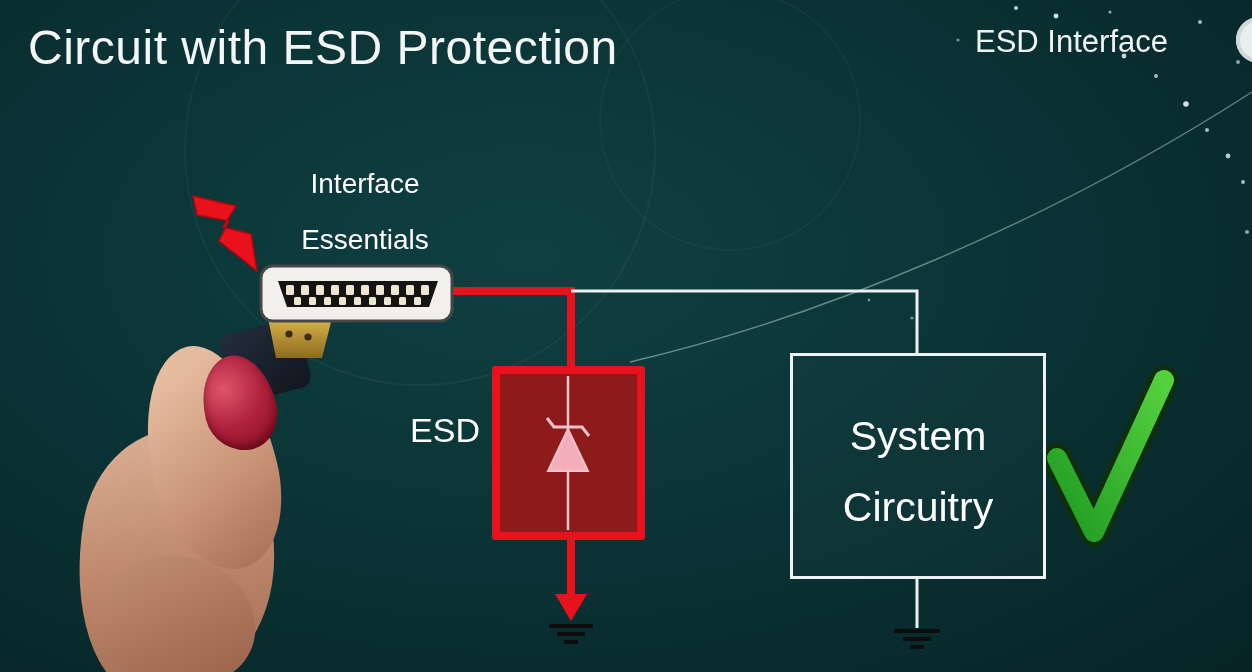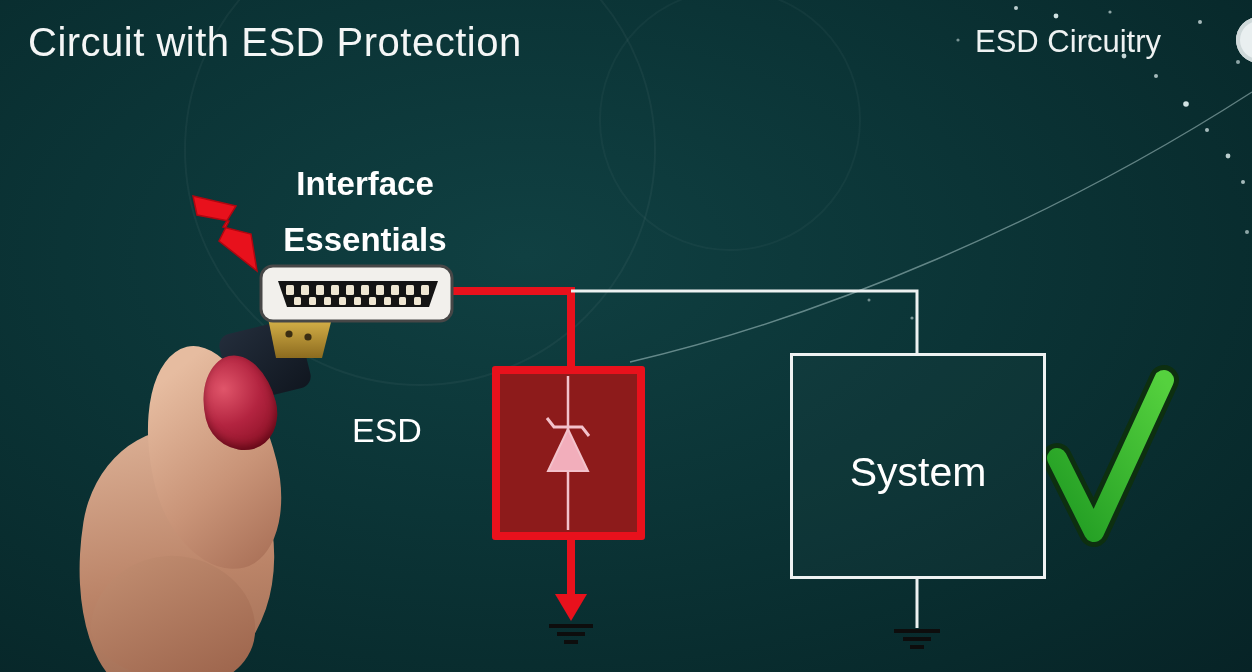--- a/index.html
+++ b/index.html
@@ -7,38 +7,38 @@
     position:relative;width:1252px;height:672px;overflow:hidden;
     background:radial-gradient(ellipse at 42% 38%, #104042 0%, #0b3436 45%, #082a2c 80%, #072326 100%);
     font-family:"Liberation Sans", sans-serif;
   }
   svg{display:block;}
   .abs{position:absolute;}
   .bg-decor{left:0;top:0;z-index:0;}
   .overlay{left:0;top:0;z-index:1;}
   .title{
     position:absolute;left:28px;top:20px;margin:0;z-index:7;
-    font-size:40px;font-weight:500;color:#f4f6f6;letter-spacing:.5px;
+    font-size:48px;font-weight:500;color:#f4f6f6;letter-spacing:.5px;
   }
   .brand{
     position:absolute;left:975px;top:24px;z-index:7;
     font-size:31px;color:#eef2f2;
   }
   .brand-logo{
     position:absolute;left:1236px;top:17px;width:46px;height:46px;z-index:7;
     border-radius:50%;background:#e9eff0;box-shadow:inset 0 0 0 4px #cfd9da;
   }
   .connector-label{
     position:absolute;left:240px;top:156px;width:250px;z-index:7;
-    text-align:center;color:#ffffff;font-size:33px;line-height:56px;font-weight:700;
+    text-align:center;color:#ffffff;font-size:28px;line-height:56px;font-weight:400;
   }
   .connector-label span{display:block;}
   .diode-label{
     position:absolute;left:352px;top:404px;width:128px;z-index:7;
-    text-align:left;color:#ffffff;font-size:34px;line-height:53px;
+    text-align:right;color:#ffffff;font-size:34px;line-height:53px;
   }
   .diode-label span{display:block;}
   .diode-box{
     position:absolute;left:492px;top:366px;width:153px;height:174px;z-index:2;
     box-sizing:border-box;border:8px solid #e8111c;background:#8d1b1b;border-radius:3px;
   }
   .system-box{
     position:absolute;left:790px;top:353px;width:256px;height:226px;z-index:2;
     box-sizing:border-box;border:3px solid #eef2f2;background:rgba(255,255,255,0.02);
     color:#ffffff;display:flex;flex-direction:column;align-items:center;justify-content:center;
@@ -135,21 +135,21 @@
       <line x1="903" y1="639" x2="931" y2="639"></line>
       <line x1="910" y1="647" x2="924" y2="647"></line>
     </g>
     <g>
       <path d="M1057,458 L1094,532 L1164,380" stroke="#0d2f10" stroke-width="30" fill="none" stroke-linecap="round" stroke-linejoin="round"></path>
       <path d="M1057,458 L1094,532 L1164,380" stroke="url(#gg)" stroke-width="20" fill="none" stroke-linecap="round" stroke-linejoin="round"></path>
     </g>
   </svg>
 
   <h1 class="title">Circuit with ESD Protection</h1>
-  <div class="brand">ESD Circuitry</div>
+  <div class="brand">ESD Interface</div>
   <div class="brand-logo"></div>
 
   <div class="connector-label">
     <span>Interface</span>
     <span>Essentials</span>
   </div>
 
   <div class="cable"></div>
 
   <svg class="abs connector-svg" width="1252" height="672" aria-hidden="true">
@@ -203,15 +203,16 @@
       <polygon points="68,55 48,97 88,97" fill="#f2aebb" stroke="#f3c2cb" stroke-width="2"></polygon>
     </svg>
   </div>
 
   <div class="diode-label">
     <span>ESD</span>
   </div>
 
   <div class="system-box">
     <span>System</span>
+    <span>Circuitry</span>
   </div>
 
 </div>
 
 </body></html>

